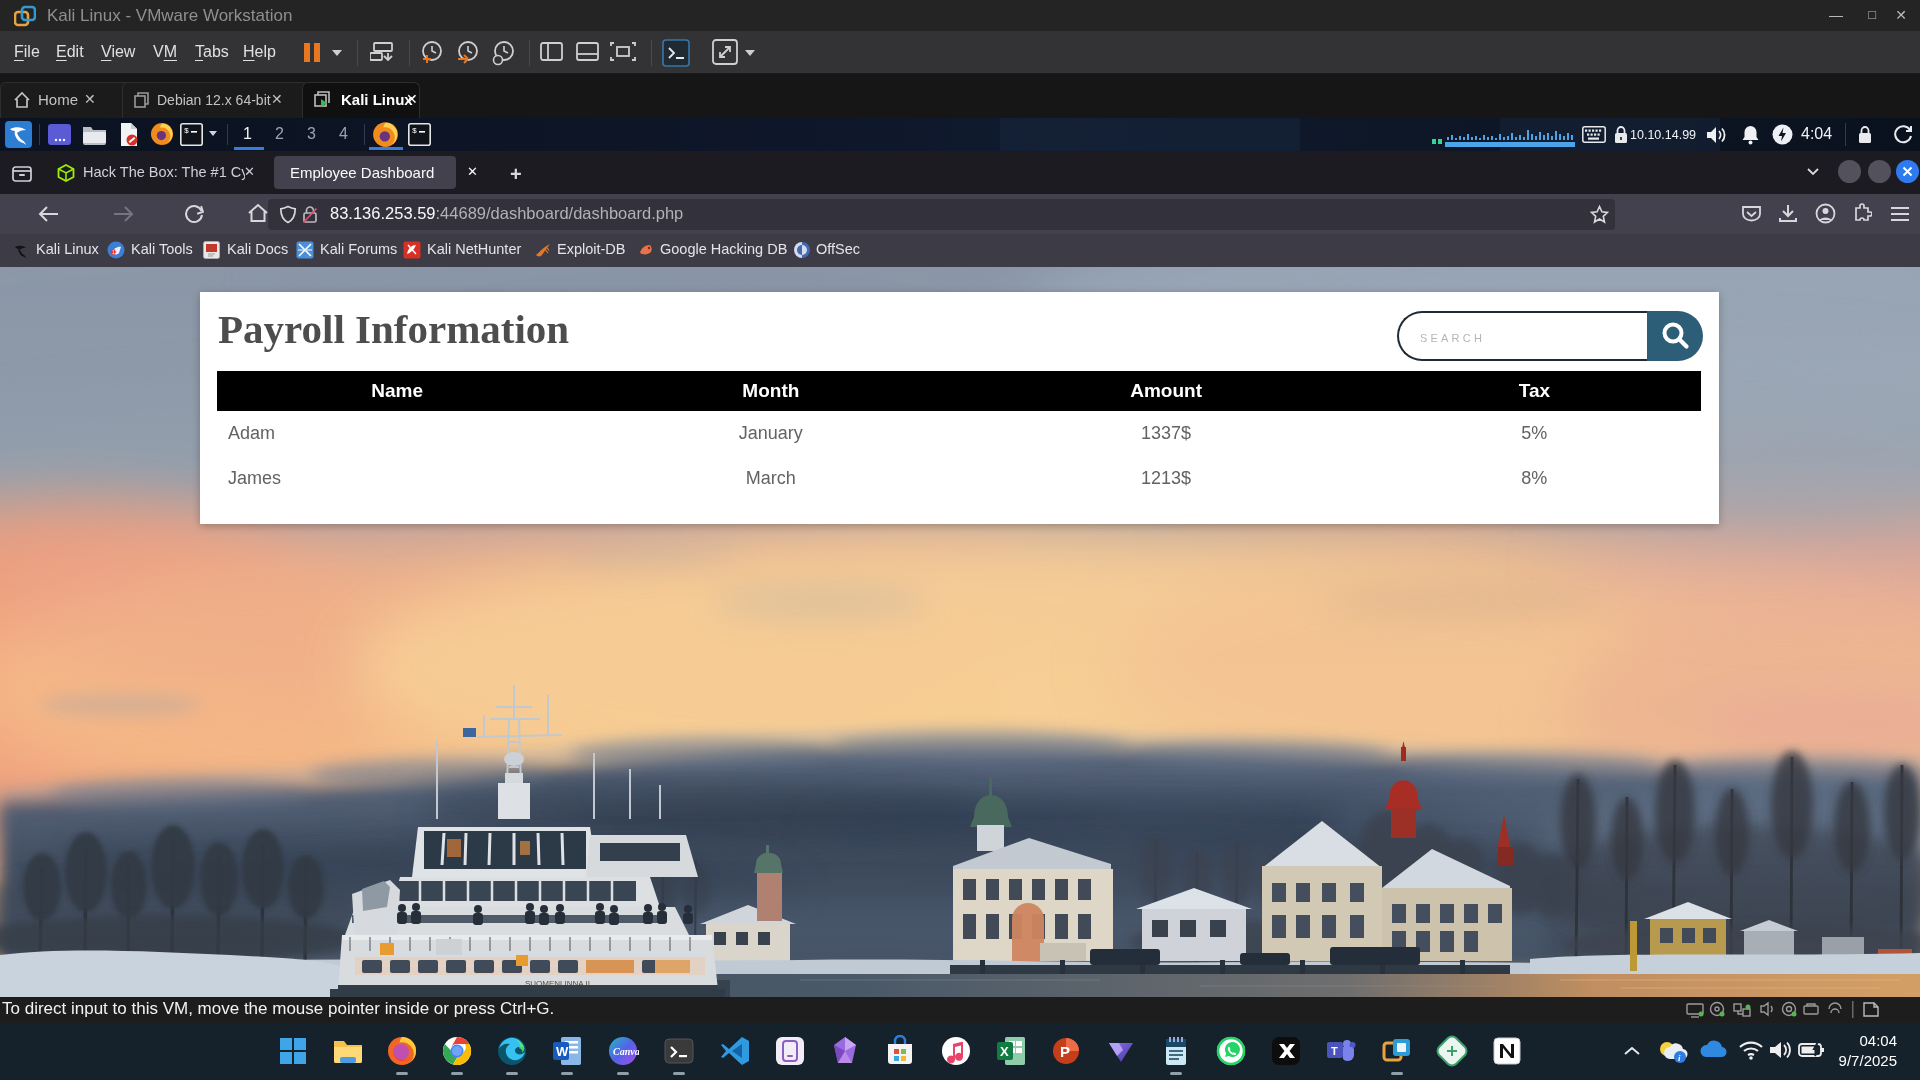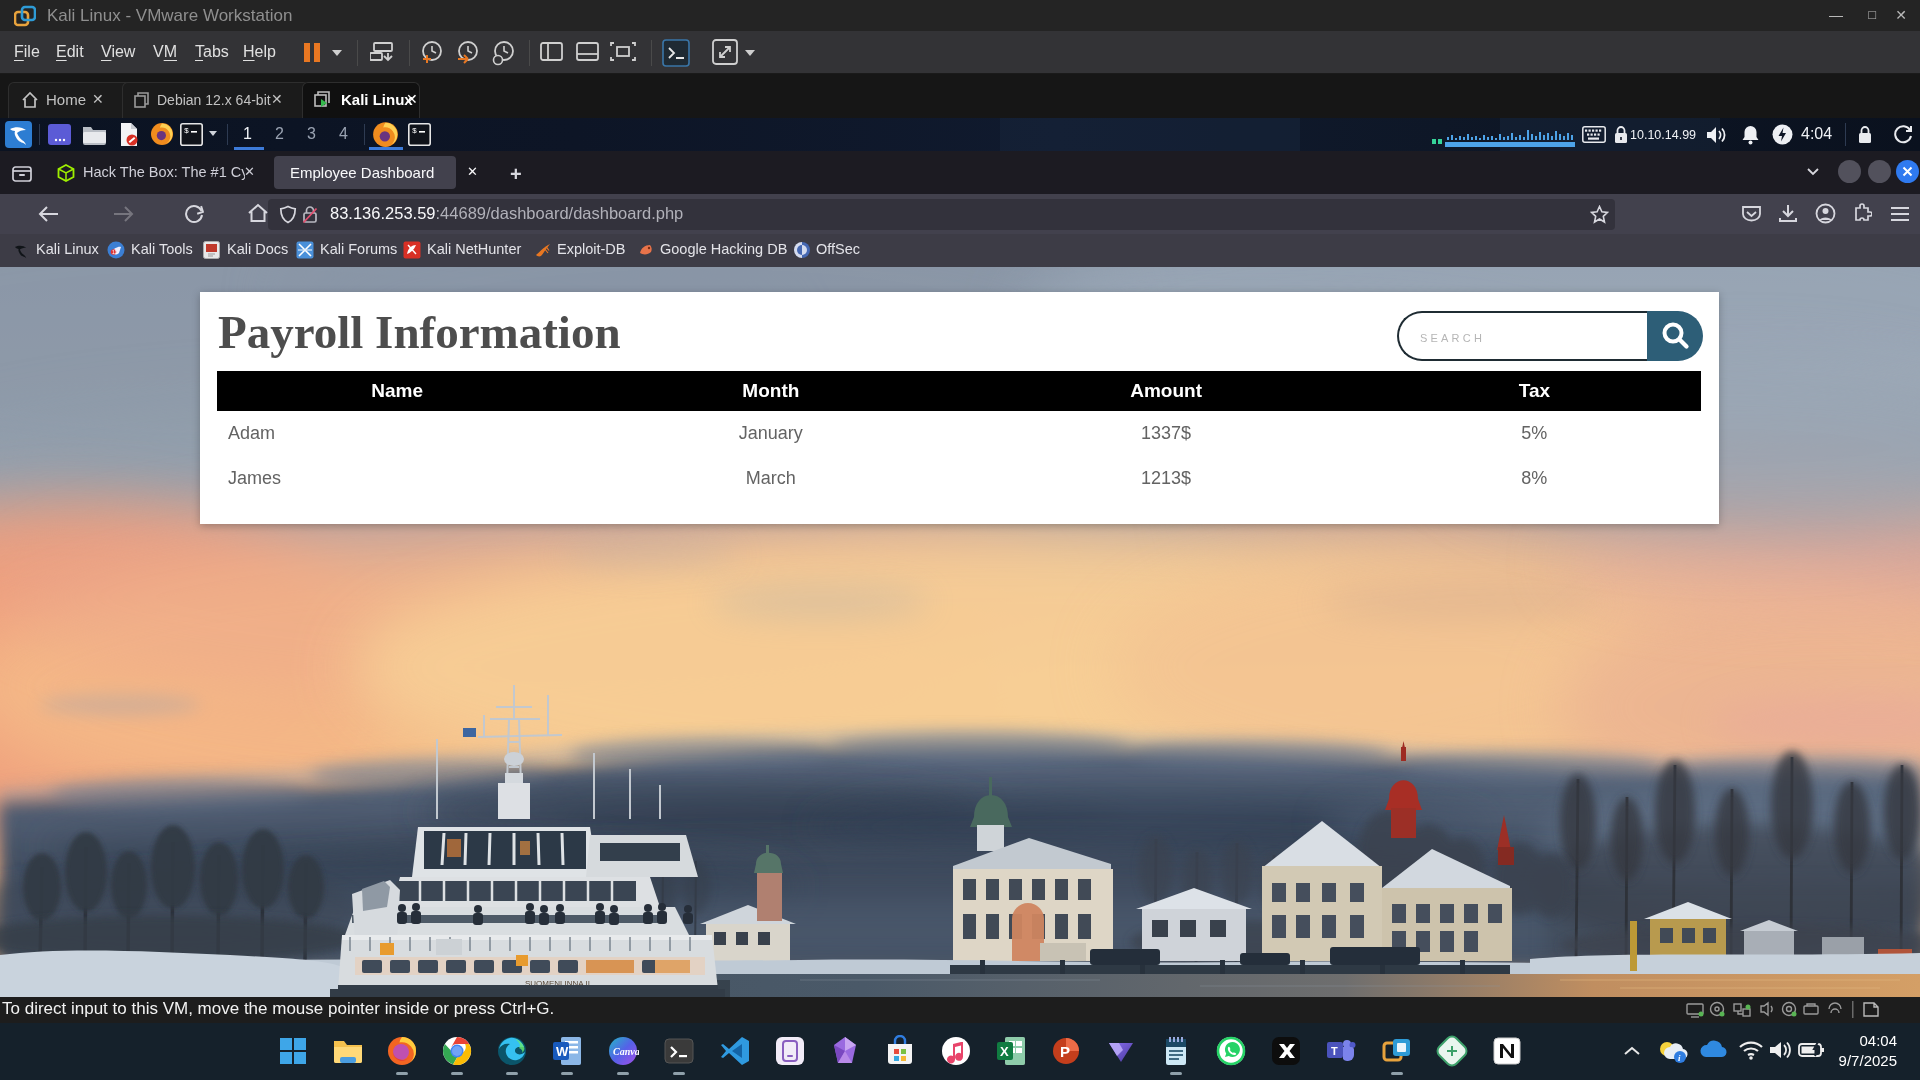--- a/index.html
+++ b/index.html
@@ -31,21 +31,21 @@
   #ffnav { left:0; top:194px; width:1920px; height:40px; background:#42414d; }
   .nico { position:absolute; top:8px; color:#d7d7de; font-size:18px; }
   #urlbar { position:absolute; left:268px; top:5px; width:1347px; height:31px; background:#33323c; border-radius:4px; color:#f9f9fb; font-size:16.5px; }
   
   #ffbm { left:0; top:234px; width:1920px; height:33px; background:#3d3c46; }
   .bm { position:absolute; top:7px; font-size:14.5px; color:#e3e3e8; }
   
   #viewport { left:0; top:267px; width:1920px; height:730px; overflow:hidden; }
   
   #card { position:absolute; left:200px; top:25px; width:1519px; height:232px; background:#ffffff; box-shadow:0 2px 8px rgba(0,0,0,.25); }
-  #card h1 { position:absolute; left:18px; top:13px; font-family:"Liberation Serif", serif; font-weight:bold; font-size:47px; color:#4d4d4d; letter-spacing:0; }
+  #card h1 { position:absolute; left:18px; top:13px; font-family:"Liberation Serif", serif; font-weight:bold; font-size:41px; color:#4d4d4d; letter-spacing:0; }
   #searchwrap { position:absolute; left:1197px; top:19px; width:304px; height:50px; }
   #searchfield { position:absolute; left:0; top:0; width:250px; height:50px; border:2px solid #1f2c33; border-right:none; border-radius:25px 0 0 25px; background:#fff; }
   #searchfield span { position:absolute; left:21px; top:19px; color:#b5b5b5; font-size:11px; letter-spacing:3.2px; }
   #searchbtn { position:absolute; left:250px; top:0; width:56px; height:50px; background:#2d5e77; border-radius:0 25px 25px 0; }
   table.pay { position:absolute; left:17px; top:79px; width:1484px; border-collapse:collapse; }
   table.pay th { background:#000; color:#fff; font-size:19px; font-weight:bold; height:40px; }
   table.pay td { color:#636363; font-size:18px; height:45px; }
   
   #vmstatus { left:0; top:997px; width:1920px; height:26px; background:#1d1d1d; color:#f2f2f2; font-size:17px; }
   
@@ -114,21 +114,21 @@
     <path d="M7 9 l5 5 -5 5 M14 19 h8" stroke="#e8e8e8" stroke-width="1.8" fill="none"></path>
   </svg>
   <svg class="abs" style="left:712px;top:8px" width="26" height="26" viewBox="0 0 26 26">
     <rect x="1" y="1" width="24" height="24" rx="3" fill="none" stroke="#cfcfcf" stroke-width="1.8"></rect>
     <path d="M8 18 L18 8 M8 13 v5 h5 M18 13 v-5 h-5" stroke="#cfcfcf" stroke-width="1.8" fill="none"></path>
   </svg>
   <div class="abs" style="left:745px;top:19px;width:0;height:0;border-left:5px solid transparent;border-right:5px solid transparent;border-top:6px solid #cfcfcf"></div>
 </div>
 
 <div class="abs" id="vmtabs">
-  <div class="vtab" style="left:8px;width:132px">
+  <div class="vtab" style="left:0;width:132px">
     <svg class="abs" style="left:12px;top:8px" width="18" height="18" viewBox="0 0 18 18">
           <path d="M2 9 L9 2 l7 7 M4 8 v8 h10 v-8" fill="none" stroke="#c2c2c2" stroke-width="1.7"></path>
         </svg>
     <span class="abs" style="left:37px;top:8px">Home</span>
     <span class="abs" style="left:83px;top:8px;font-size:14px">✕</span>
   </div>
   <div class="vtab" style="left:122px;width:187px">
     <svg class="abs" style="left:10px;top:8px" width="18" height="18" viewBox="0 0 18 18">
           <rect x="2" y="5" width="10" height="11" fill="none" stroke="#9a9a9a" stroke-width="1.6"></rect>
           <path d="M5 5 V2 h10 v11 h-3" fill="none" stroke="#9a9a9a" stroke-width="1.6"></path>

